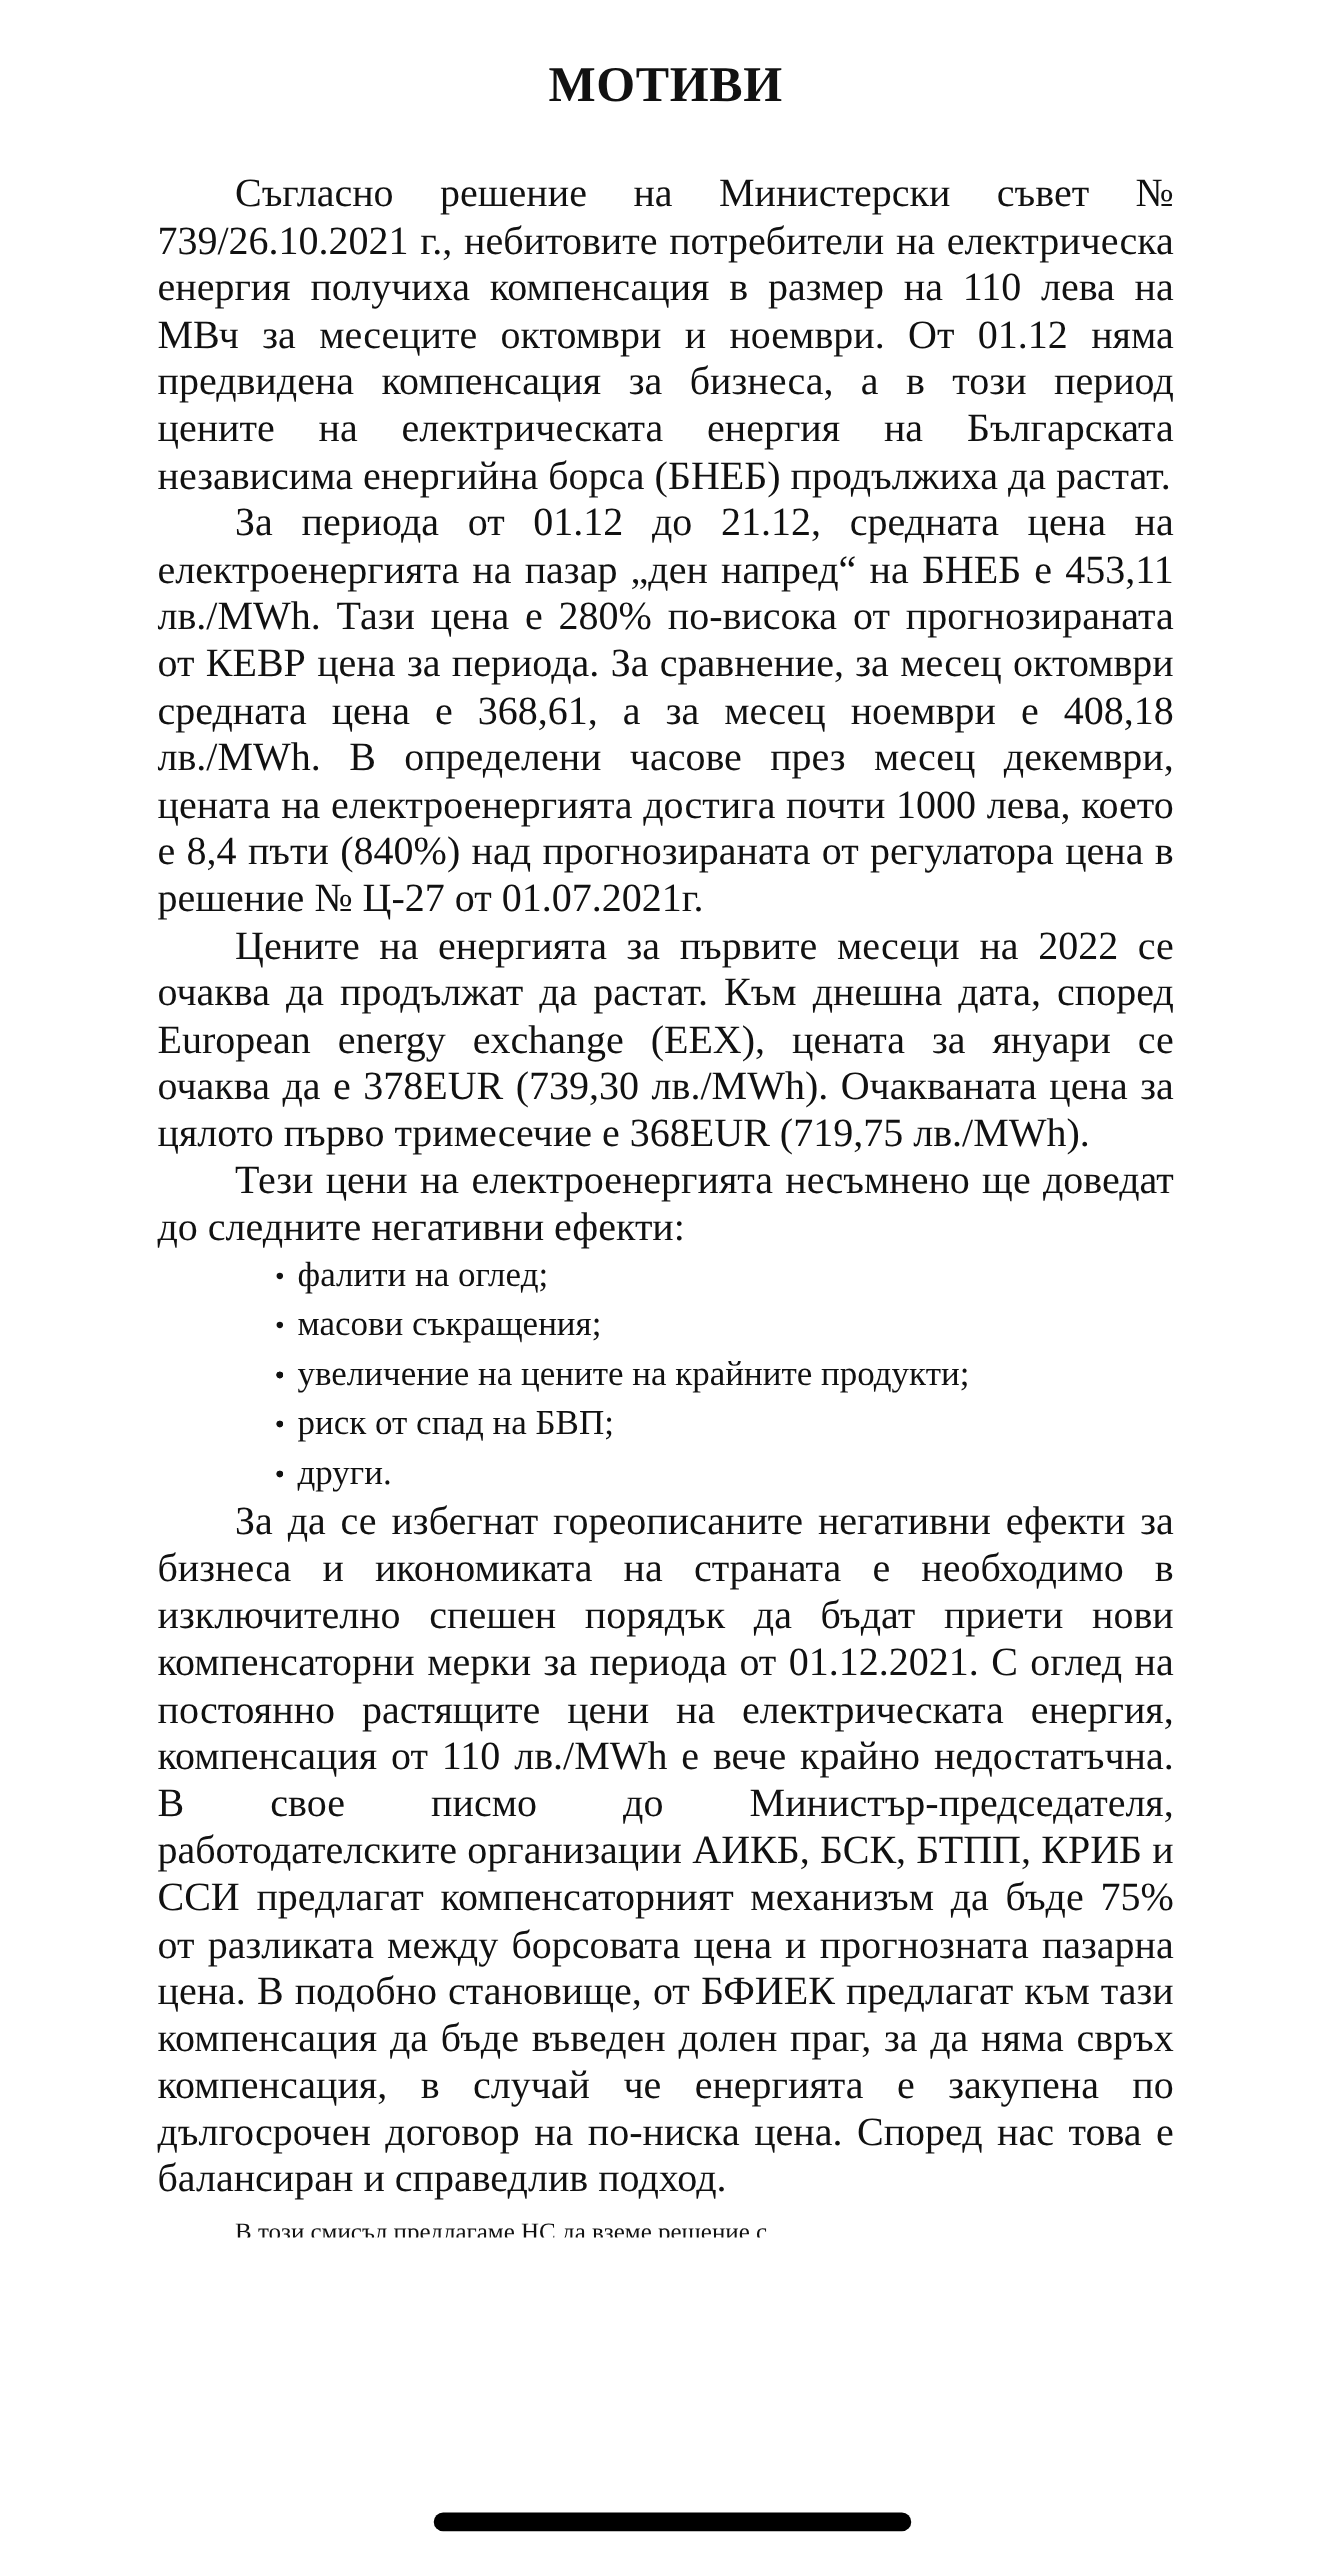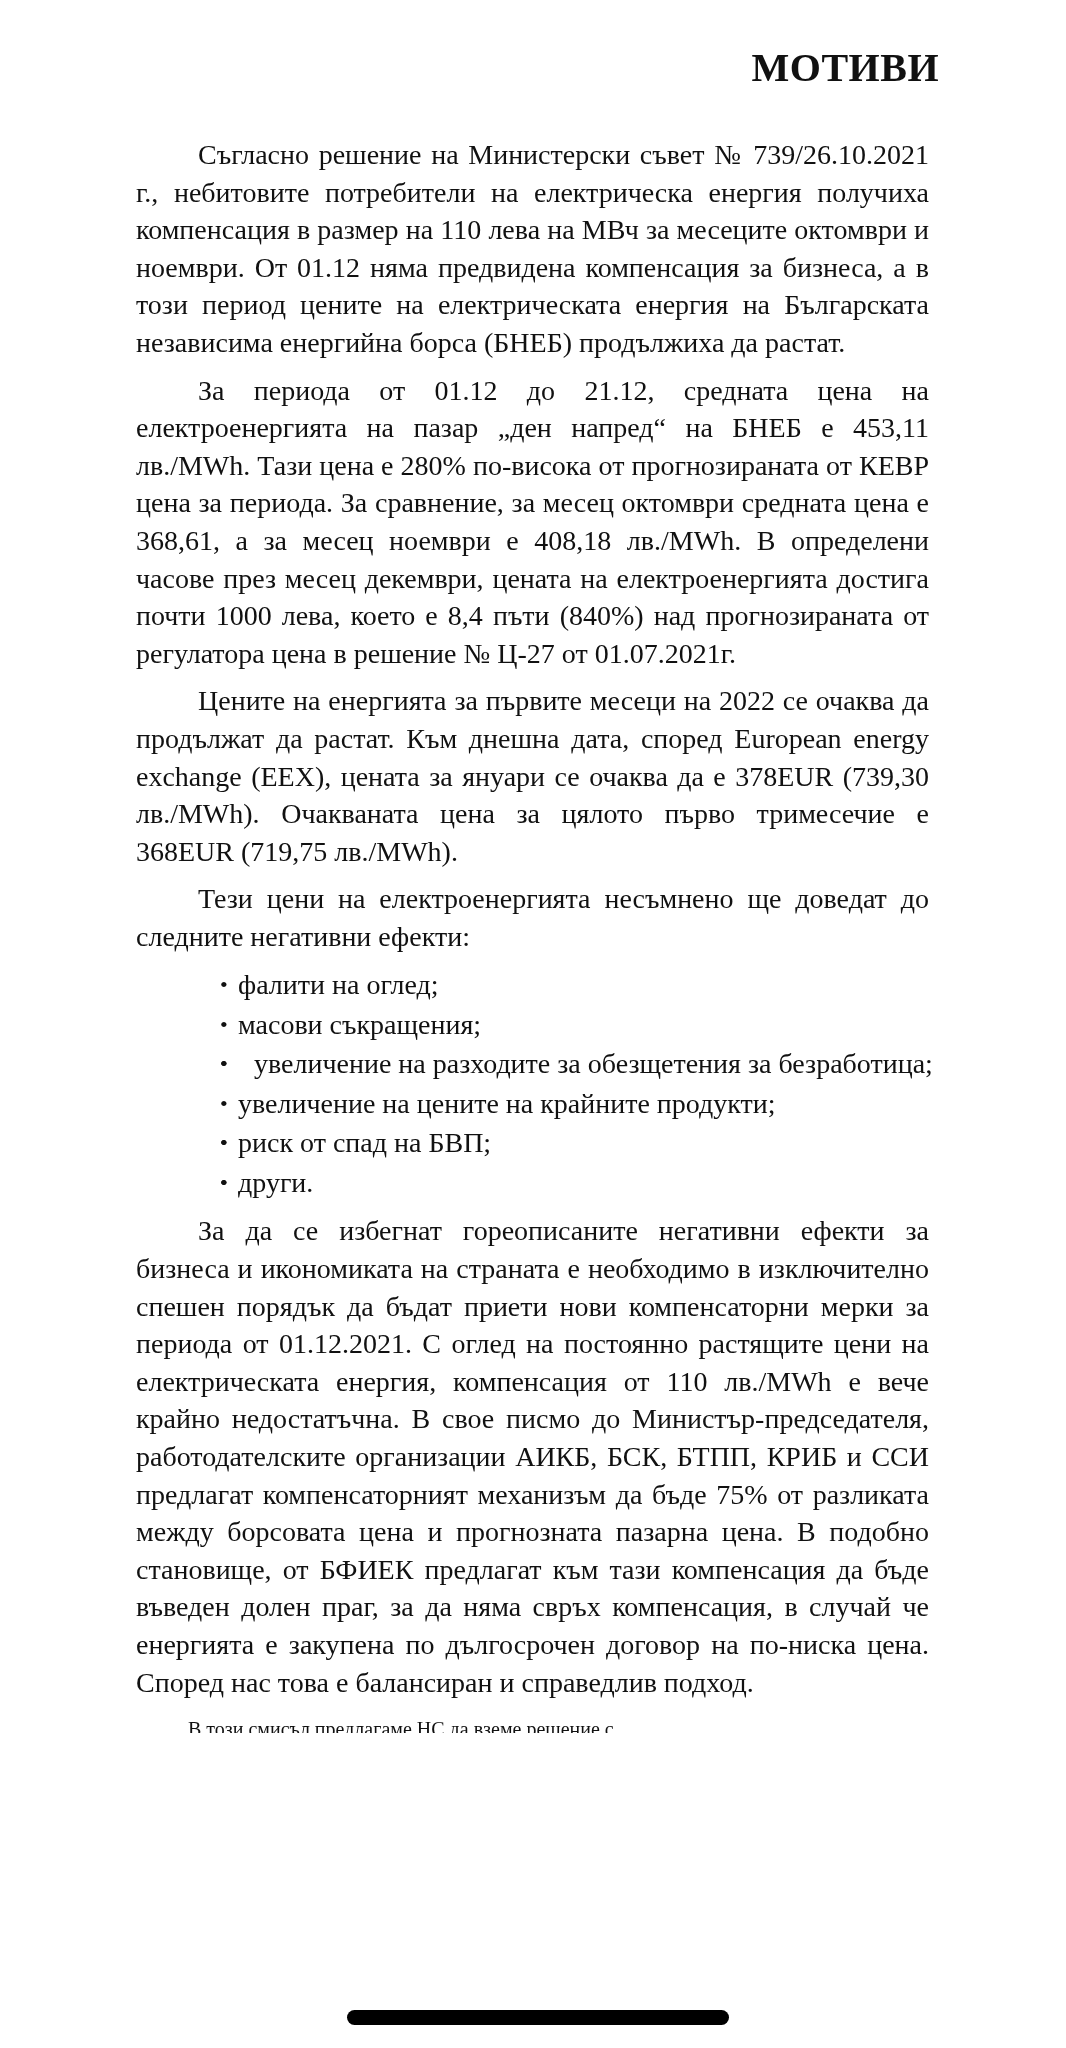--- a/index.html
+++ b/index.html
@@ -15,33 +15,33 @@
       font-family: "Liberation Serif", "DejaVu Serif", serif;
       color: #111111;
     }
     .page {
       position: absolute;
       left: 126px;
       top: 38px;
       width: 813px;
     }
     .title {
-      text-align: right;
+      text-align: center;
       font-weight: bold;
       font-size: 40px;
       line-height: 60px;
       margin: 0 0 38px 0;
       letter-spacing: 0.5px;
     }
     .para {
-      font-size: 28px;
+      font-size: 32px;
       line-height: 37.6px;
       text-align: justify;
       text-indent: 62px;
-      margin: 10px;
+      margin: 0;
       hyphens: none;
     }
     ul.effects {
       list-style: none;
       margin: 0;
       padding: 0 0 0 94px;
       font-size: 28px;
       line-height: 39.5px;
     }
     ul.effects li {
@@ -85,21 +85,21 @@
   <p class="para">За периода от 01.12 до 21.12, средната цена на електроенергията на пазар „ден напред“ на БНЕБ е 453,11 лв./MWh. Тази цена е 280% по-висока от прогнозираната от КЕВР цена за периода. За сравнение, за месец октомври средната цена е 368,61, а за месец ноември е 408,18 лв./MWh. В определени часове през месец декември, цената на електроенергията достига почти 1000 лева, което е 8,4 пъти (840%) над прогнозираната от регулатора цена в решение № Ц-27 от 01.07.2021г.</p>
 
   <p class="para">Цените на енергията за първите месеци на 2022 се очаква да продължат да растат. Към днешна дата, според European energy exchange (EEX), цената за януари се очаква да е 378EUR (739,30 лв./MWh). Очакваната цена за цялото първо тримесечие е 368EUR (719,75 лв./MWh).</p>
 
   <p class="para">Тези цени на електроенергията несъмнено ще доведат до следните негативни ефекти:</p>
 
   <ul class="effects">
     <li><span class="bullet">•</span><span>фалити на оглед;</span></li>
     <li><span class="bullet">•</span><span>масови съкращения;</span></li>
     <li><span class="bullet">•</span></li>
-    <li style="padding-left:34px;"><span class="bullet">•</span><span>увеличение на разходите за обезщетения за безработица;</span></li>
+    <li style="padding-left:34px;"><span class="bullet">•</span></li>
     <li><span class="bullet">•</span><span>увеличение на цените на крайните продукти;</span></li>
     <li><span class="bullet">•</span></li>
     <li><span class="bullet">•</span><span>риск от спад на БВП;</span></li>
     <li><span class="bullet">•</span></li>
     <li><span class="bullet">•</span><span>други.</span></li>
   </ul>
 
   <p class="para">За да се избегнат гореописаните негативни ефекти за бизнеса и икономиката на страната е необходимо в изключително спешен порядък да бъдат приети нови компенсаторни мерки за периода от 01.12.2021. С оглед на постоянно растящите цени на електрическата енергия, компенсация от 110 лв./MWh е вече крайно недостатъчна. В свое писмо до Министър-председателя, работодателските организации АИКБ, БСК, БТПП, КРИБ и ССИ предлагат компенсаторният механизъм да бъде 75% от разликата между борсовата цена и прогнозната пазарна цена. В подобно становище, от БФИЕК предлагат към тази компенсация да бъде въведен долен праг, за да няма свръх компенсация, в случай че енергията е закупена по дългосрочен договор на по-ниска цена. Според нас това е балансиран и справедлив подход.</p>
 
   <div class="partial-line">В този смисъл предлагаме НС да вземе решение с</div>

